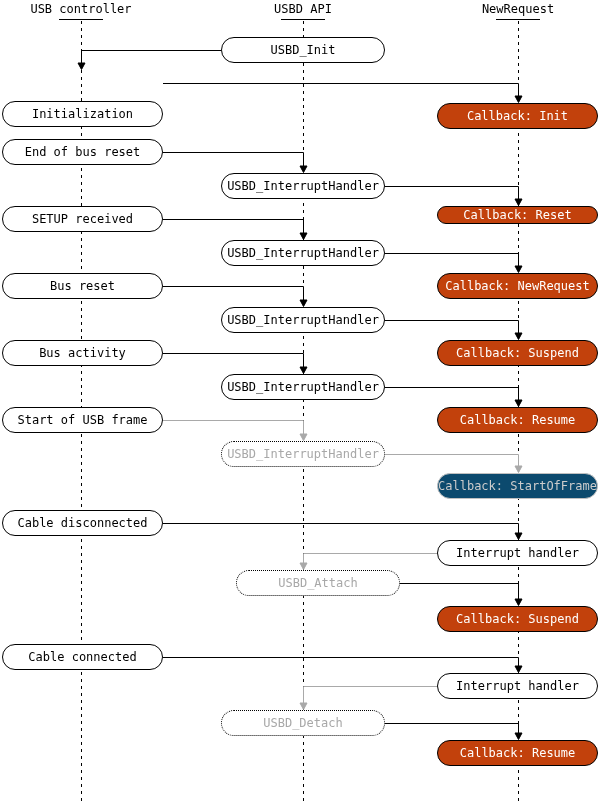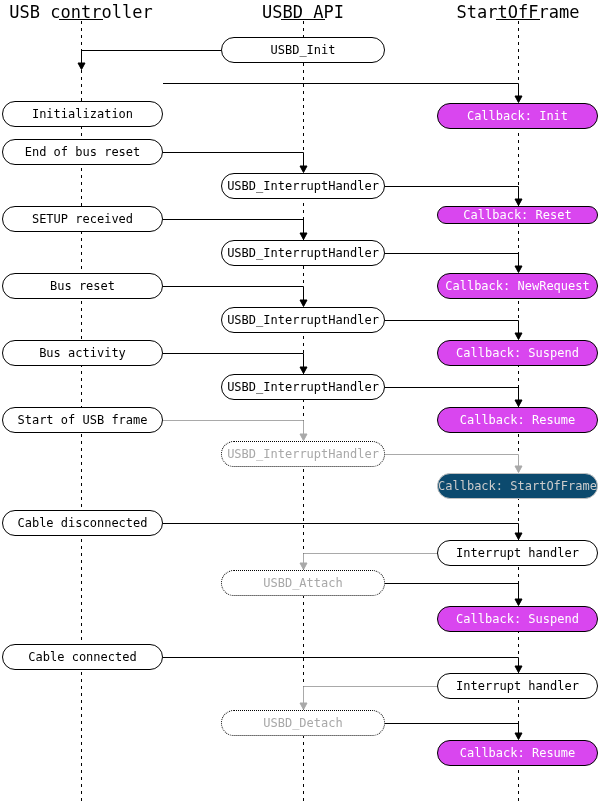--- a/index.html
+++ b/index.html
@@ -1,25 +1,25 @@
 <!DOCTYPE html>
 <html><head>
 <meta charset="utf-8">
 <style>
   html,body{margin:0;padding:0;background:#ffffff;}
   body{width:600px;height:804px;overflow:hidden;
        font-family:"DejaVu Sans Mono","Liberation Mono",monospace;}
   #diagram{position:relative;width:600px;height:804px;background:#fff;}
   svg.layer{position:absolute;left:0;top:0;width:600px;height:804px;}
-  .hdr{position:absolute;font-size:17px;color:#000;white-space:nowrap;
+  .hdr{position:absolute;font-size:12px;color:#000;white-space:nowrap;
        text-align:center;letter-spacing:0px;}
   .node{position:absolute;display:flex;align-items:center;justify-content:center;
         box-sizing:border-box;font-size:12px;white-space:nowrap;overflow:hidden;}
   .solid{border:1px solid #000;border-radius:22px;background:#fff;color:#000;}
-  .black{border:1px solid #000;border-radius:22px;background:#d946ef;color:#fff;}
+  .black{border:1px solid #000;border-radius:22px;background:#c2410c;color:#fff;}
   .dotted{border:1.5px dotted #000;border-radius:22px;background:#fff;color:#a8a8a8;}
   .ghost{border:1px solid #c0c0c0;border-radius:22px;background:#0c4a6e;color:#cccccc;}
 </style>
 </head>
 <body>
 
 <div id="diagram">
   <svg class="layer" id="wires" xmlns="http://www.w3.org/2000/svg">
       <line x1="59" y1="19.5" x2="103" y2="19.5" stroke="#000" stroke-width="1"></line>
       <line x1="81.5" y1="21" x2="81.5" y2="804" stroke="#000" stroke-width="1" stroke-dasharray="3 4"></line>
@@ -96,21 +96,21 @@
         <path d="M 300 703 L 303.5 709.5 L 307 703 Z" fill="#a9a9a9" stroke="#a9a9a9"></path>
       </g>
       <g>
         <path d="M 385 723.5 L 518.5 723.5 L 518.5 736" fill="none" stroke="#000000" stroke-width="1"></path>
         <path d="M 515 733 L 518.5 739.5 L 522 733 Z" fill="#000000" stroke="#000000"></path>
       </g>
     </svg>
   <div id="headers">
       <div class="hdr" style="left: 1px; top: 2px; width: 160px;">USB controller</div>
       <div class="hdr" style="left: 223px; top: 2px; width: 160px;">USBD API</div>
-      <div class="hdr" style="left: 438px; top: 2px; width: 160px;">StartOfFrame</div>
+      <div class="hdr" style="left: 438px; top: 2px; width: 160px;">NewRequest</div>
     </div>
   <div id="nodes">
       <div class="node solid" style="left: 221px; top: 37px; width: 164px; height: 26px;">
         <span>USBD_Init</span>
       </div>
       <div class="node solid" style="left: 2px; top: 70px; width: 161px; height: 26px; margin-top: 31px;">
         <span>Initialization</span>
       </div>
       <div class="node black" style="left: 437px; top: 103px; width: 161px; height: 26px;">
         <span>Callback: Init</span>
@@ -159,21 +159,21 @@
       </div>
       <div class="node ghost" style="left: 437px; top: 473px; width: 161px; height: 26px;">
         <span>Callback: StartOfFrame</span>
       </div>
       <div class="node solid" style="left: 2px; top: 510px; width: 161px; height: 26px;">
         <span>Cable disconnected</span>
       </div>
       <div class="node solid" style="left: 437px; top: 540px; width: 161px; height: 26px;">
         <span>Interrupt handler</span>
       </div>
-      <div class="node dotted" style="left: 221px; top: 570px; width: 164px; height: 26px; text-align: center;">
+      <div class="node dotted" style="left: 236px; top: 570px; width: 164px; height: 26px; text-align: center;">
         <span>USBD_Attach</span>
       </div>
       <div class="node black" style="left: 437px; top: 606px; width: 161px; height: 26px;">
         <span>Callback: Suspend</span>
       </div>
       <div class="node solid" style="left: 2px; top: 644px; width: 161px; height: 26px;">
         <span>Cable connected</span>
       </div>
       <div class="node solid" style="left: 437px; top: 673px; width: 161px; height: 26px;">
         <span>Interrupt handler</span>

